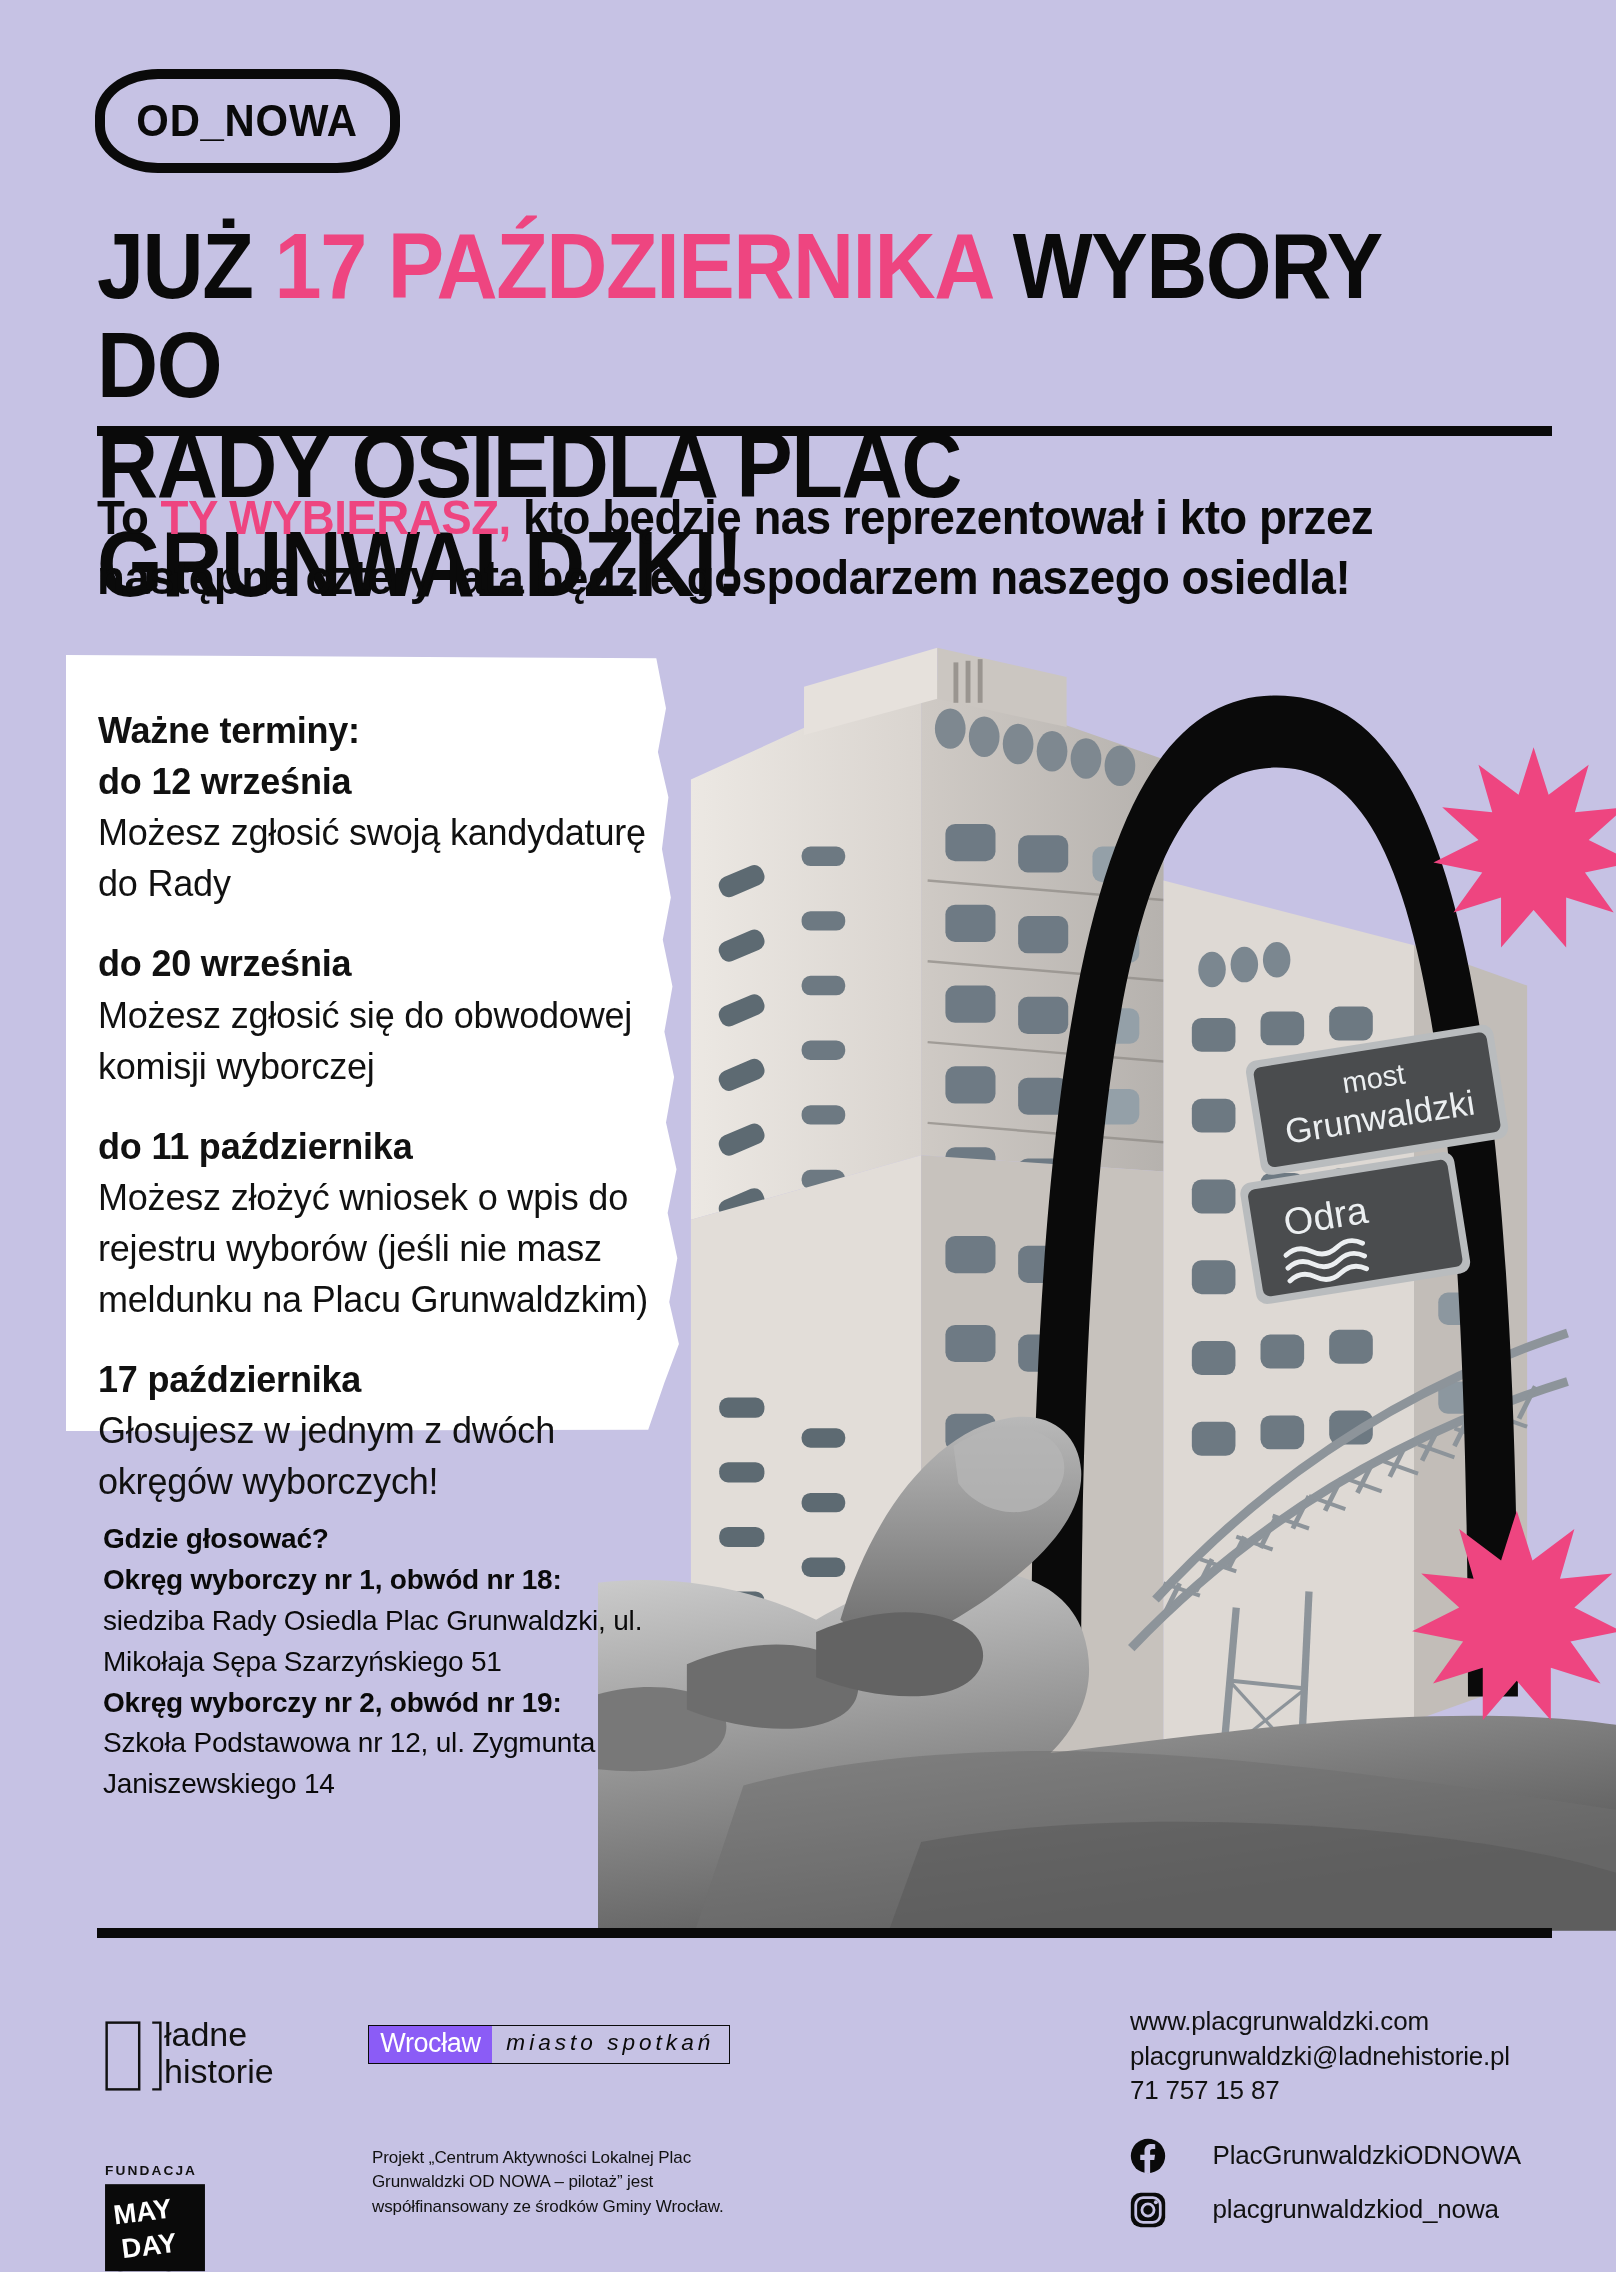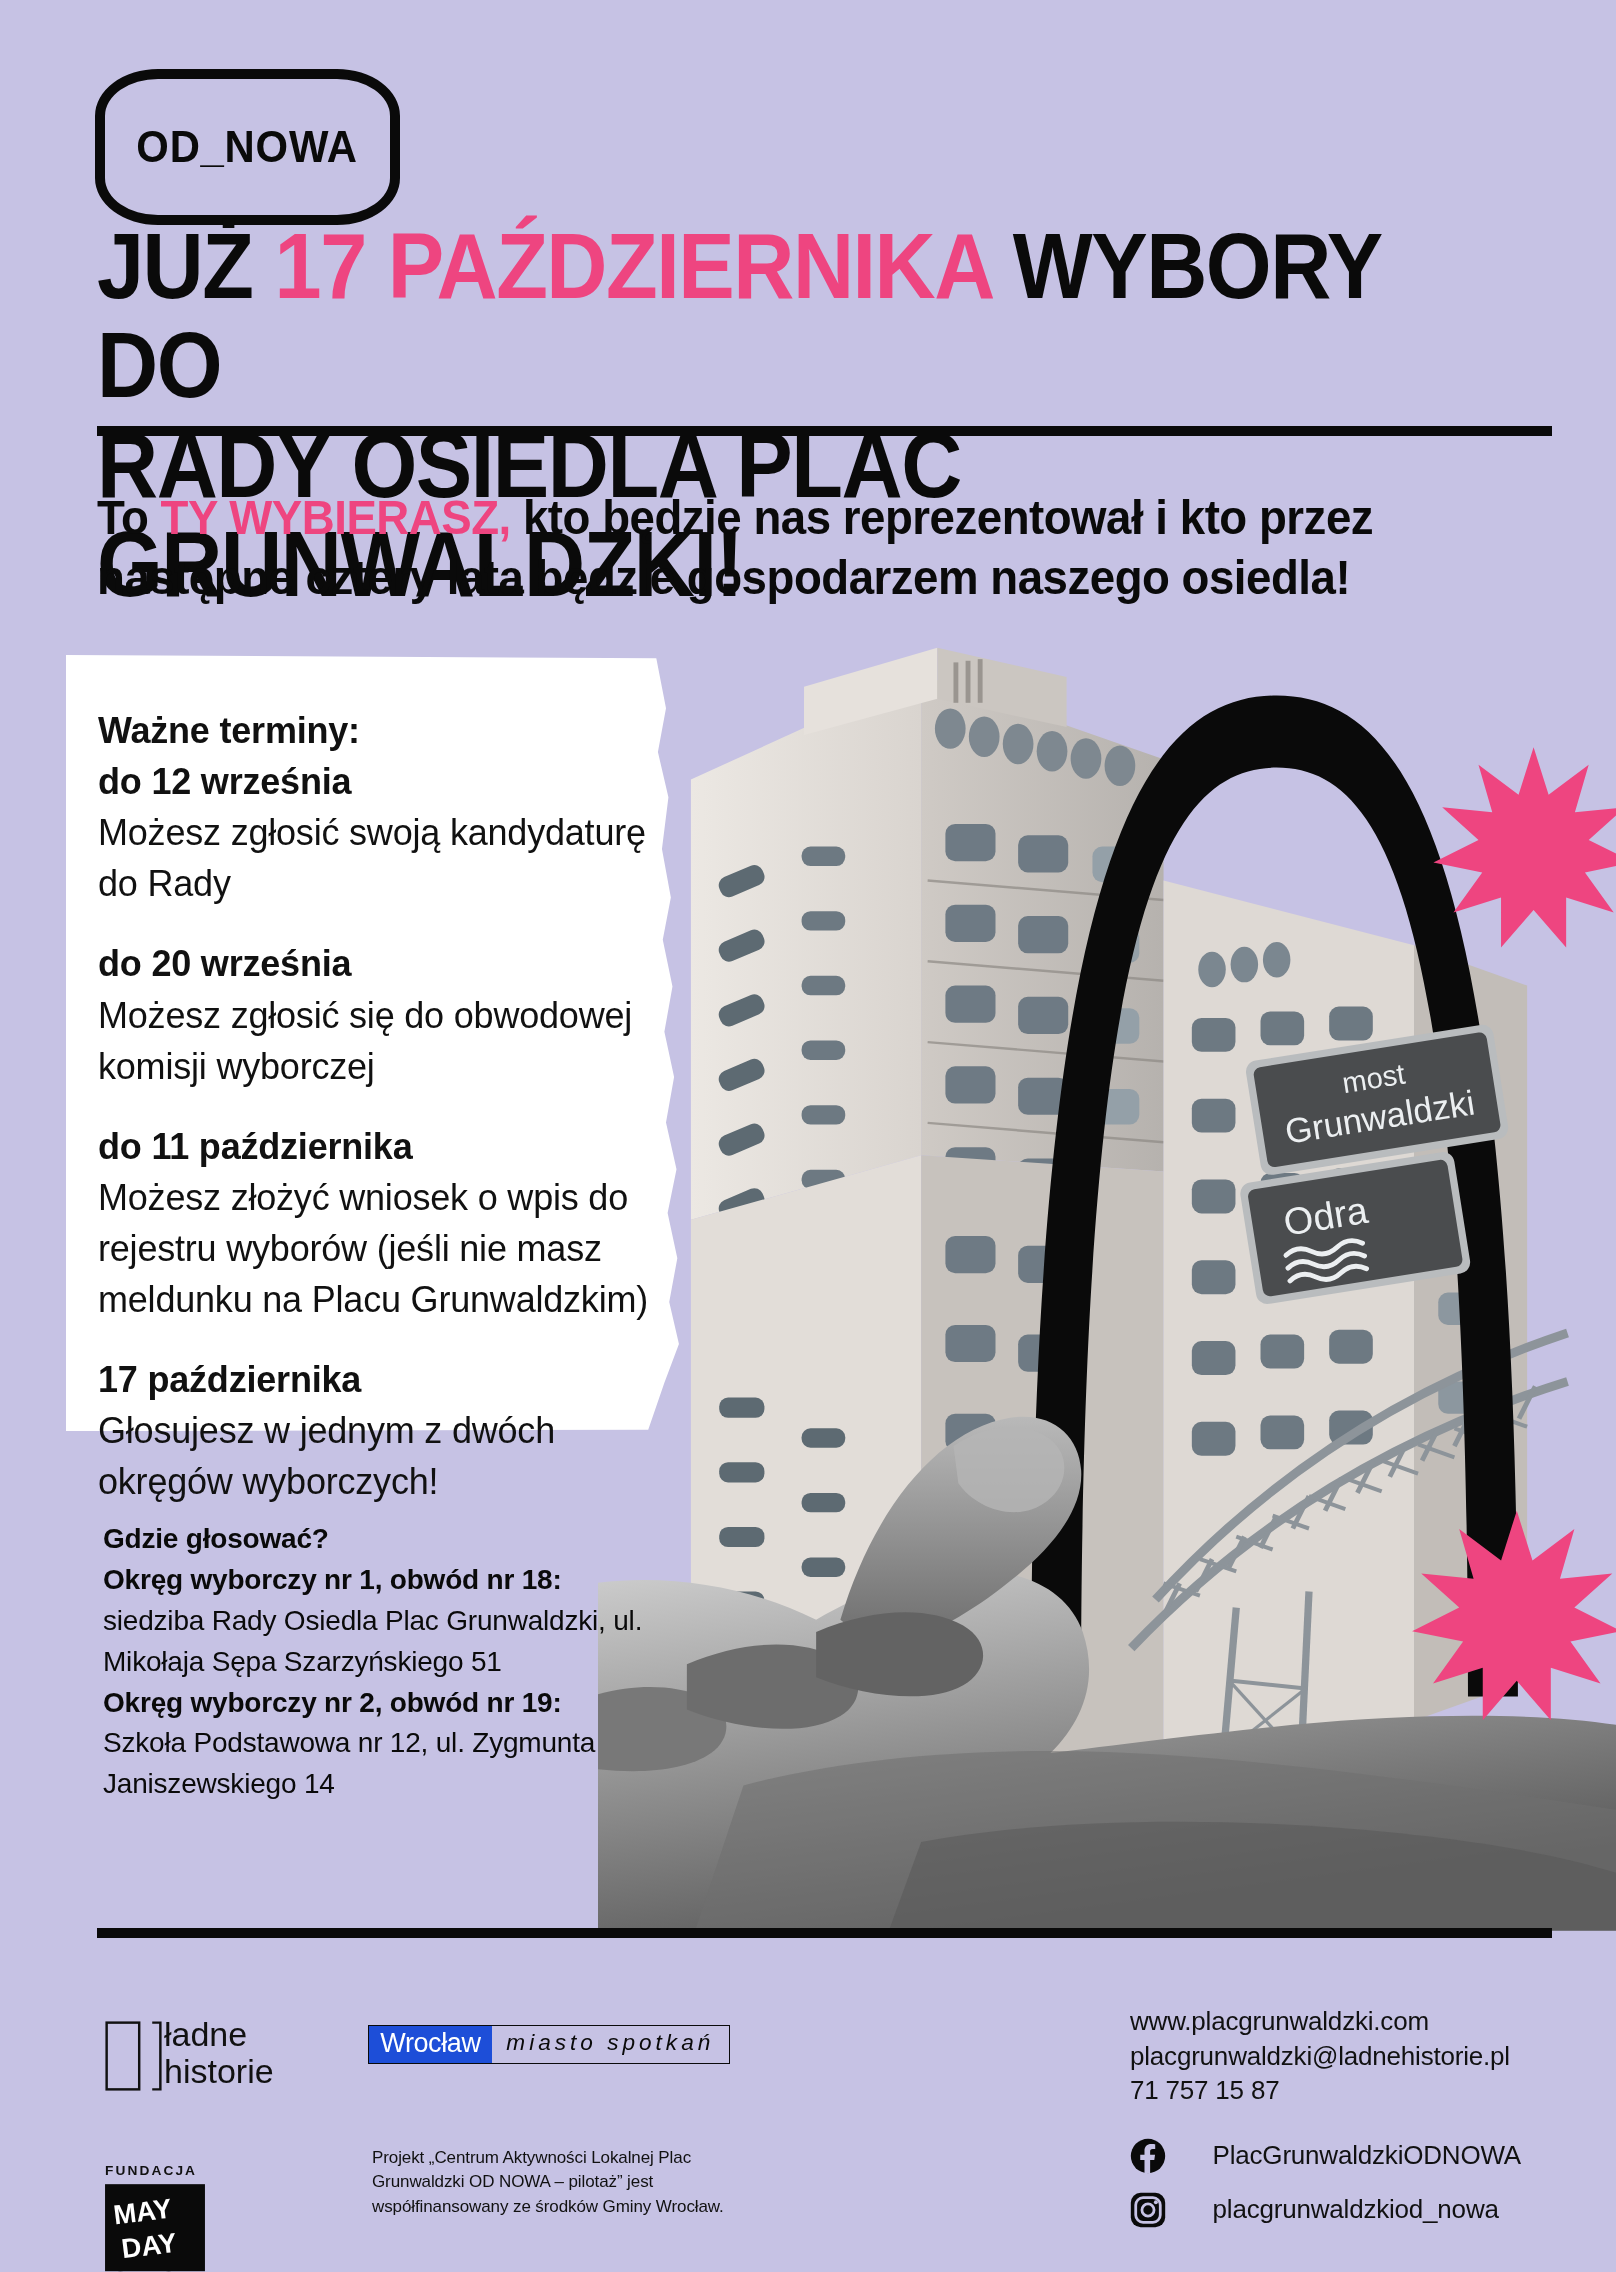--- a/index.html
+++ b/index.html
@@ -15,21 +15,21 @@
     width:1616px;
     height:2273px;
     background:#c6c2e4;
     overflow:hidden;
   }
 
   
   .logo-badge{
     position:absolute;
     left:95px; top:69px;
-    width:305px; height:156px;
+    width:305px; height:104px;
     border:10.5px solid #0a0a0a;
     border-radius:63px / 47px;
     display:flex; align-items:center; justify-content:center;
   }
   .logo-badge span{
     font-family:"Liberation Sans", sans-serif;
     font-weight:700;
     font-size:45px;
     letter-spacing:0.8px;
     color:#0a0a0a;
@@ -135,21 +135,21 @@
   }
 
   .md-logo{ position:absolute; left:105px; top:200px; width:129px; height:141px; }
 
   .wro-logo{
     position:absolute; left:368px; top:65px;
     height:39px; display:flex; align-items:stretch;
     border:1.6px solid #0a0a0a;
   }
   .wro-left{
-    background:#1d4ed8; color:#fff;
+    background:#8b5cf6; color:#fff;
     font-size:27px; font-weight:400;
     padding:0.8px 11.3px 3.2px 11.3px;
     display:flex; align-items:center;
     letter-spacing:-0.4px;
   }
   .wro-right{
     color:#0a0a0a; font-size:22.6px; font-weight:400;
     padding:0.8px 14.5px 3.2px 14.5px;
     display:flex; align-items:center;
     letter-spacing:4px;

